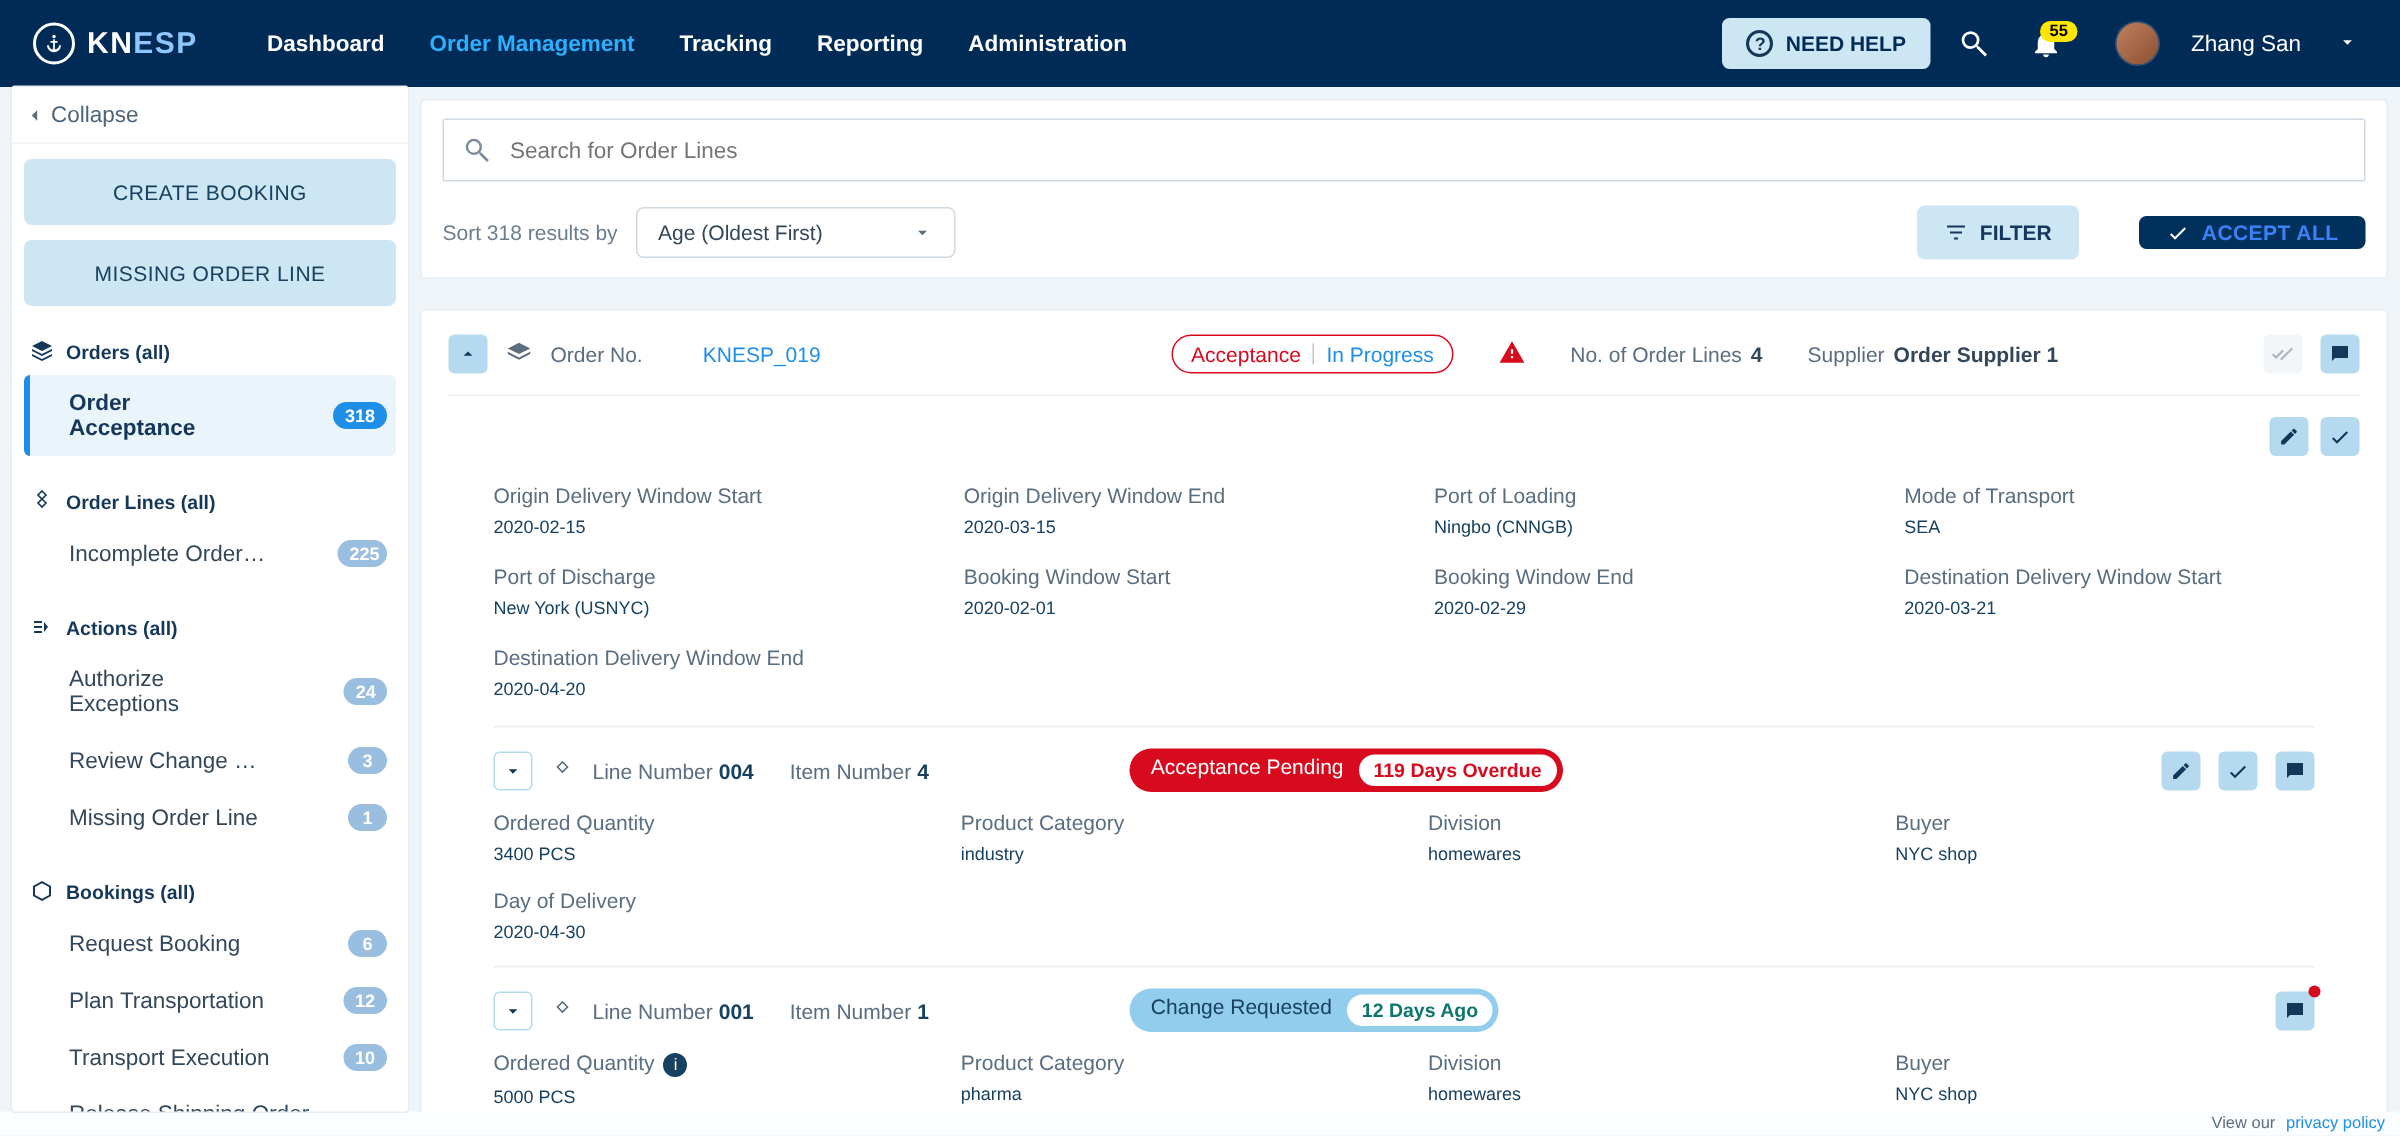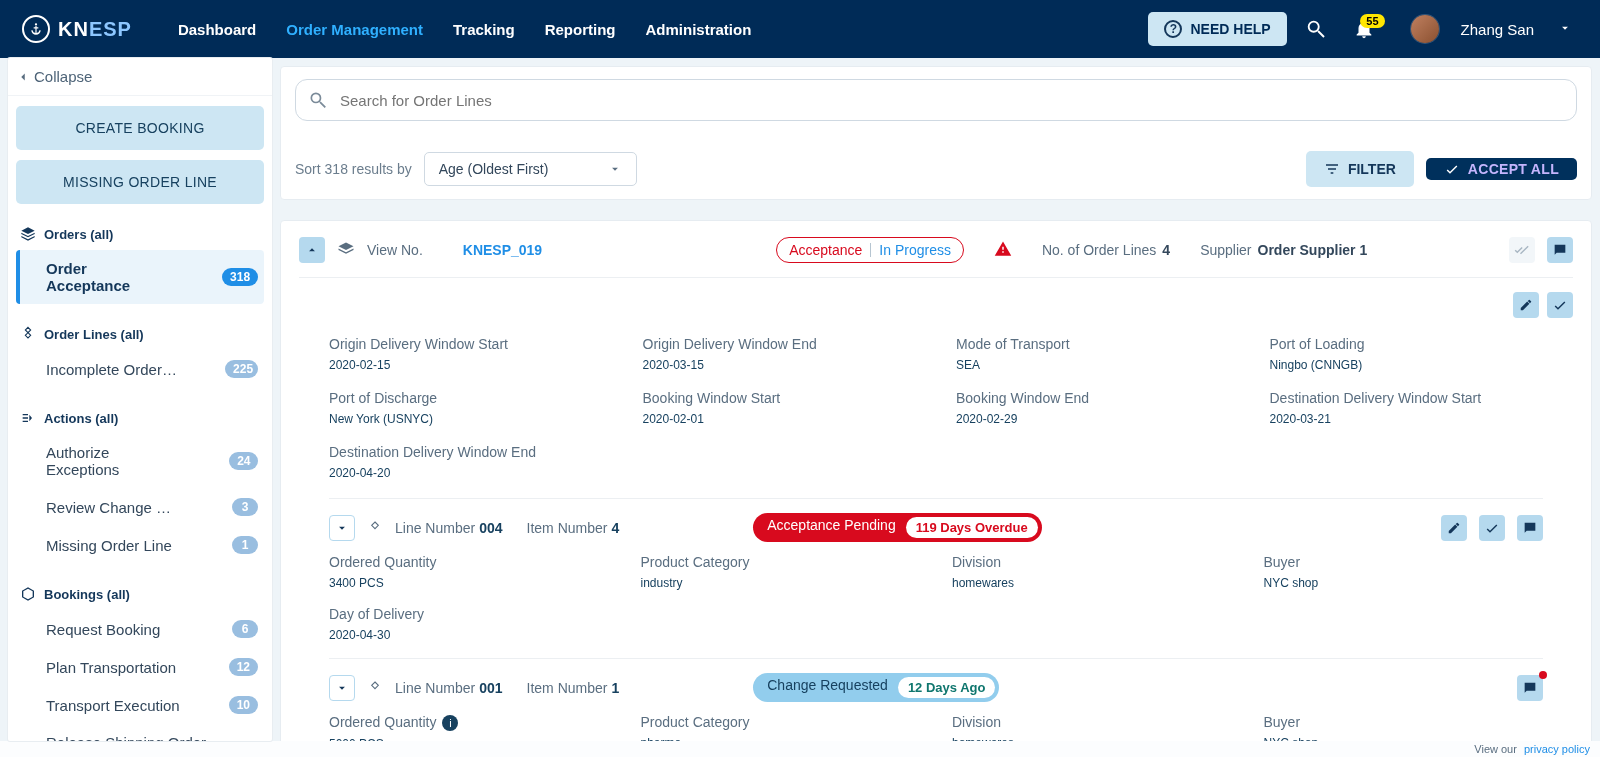--- a/index.html
+++ b/index.html
@@ -50,36 +50,36 @@
   .side-head{display:flex;align-items:flex-end;gap:8px;color:#14375a;font-weight:600;padding:8px 4px;font-size:13px;cursor:pointer;}
   .side-head svg{width:16px;height:16px;fill:#14375a;}
   .side-item{display:flex;align-items:center;justify-content:space-between;padding:10px 6px 10px 30px;color:#33475b;font-size:15px;cursor:pointer;border-radius:4px;}
   .side-item.active{background:#eaf4fb;color:#14375a;border-left:4px solid #1f8ee6;padding-left:26px;font-weight:600;}
   .side-item.active .chip{background:#1f8ee6;color:#fff;}
   .chip{background:var(--badge);color:#fff;font-size:12px;font-weight:700;padding:2px 8px;border-radius:10px;min-width:26px;text-align:center;margin-left:48px;}
   .side-item .truncate{white-space:nowrap;overflow:hidden;text-overflow:ellipsis;max-width:135px;}
 
   .main{flex:1;margin:8px 8px 0 8px;overflow:auto;position:relative;}
   .card{background:#fff;border:1px solid #e6ecf1;border-radius:4px;padding:12px 14px;}
-  .search-row{display:flex;align-items:center;gap:10px;border:1px solid #cfd9e2;border-radius:12px;padding:10px 12px;color:#7b8b99;margin-bottom:30px;}
+  .search-row{display:flex;align-items:center;gap:10px;border:1px solid #cfd9e2;border-radius:2px;padding:10px 12px;color:#7b8b99;margin-bottom:16px;}
   .search-row svg{width:20px;height:20px;fill:#7b8b99;}
   .search-row input{border:none;outline:none;flex:1;font-size:15px;color:#33475b;}
   .sort-row{display:flex;align-items:center;gap:12px;}
   .sort-row .txt{color:#6b7d8d;}
   .select-like{border:1px solid #cfd9e2;border-radius:5px;padding:8px 14px;display:flex;align-items:center;gap:60px;color:#33475b;cursor:pointer;background:#fff;}
   .sort-row .spacer2{flex:1;}
   .btn-filter{background:var(--lightblue);color:#14375a;padding:10px 18px;border-radius:5px;display:flex;align-items:flex-end;gap:8px;font-weight:600;cursor:pointer;}
-  .btn-accept{background:var(--navy2);color:#c4b5fd;padding:3px 18px;border-radius:5px;display:flex;align-items:center;gap:8px;font-weight:700;cursor:pointer;letter-spacing:.3px;}
+  .btn-accept{background:var(--navy2);color:#3b82f6;padding:3px 18px;border-radius:5px;display:flex;align-items:center;gap:8px;font-weight:700;cursor:pointer;letter-spacing:.3px;margin-left:28px;}
 
   .order-card{background:#fff;border:1px solid #e6ecf1;border-radius:4px;padding:12px 18px;margin-top:20px;}
   .order-head{display:flex;align-items:center;gap:12px;padding:4px 0 14px 0;}
   .sqbtn{width:26px;height:26px;border-radius:4px;display:flex;align-items:center;justify-content:center;background:var(--lightblue2);color:#14375a;cursor:pointer;}
   .sqbtn.outline{background:#fff;border:1px solid var(--lightblue2);}
   .order-head .label{color:#5a6e80;}
-  .order-head .link{color:var(--link);font-weight:700;padding-left:28px;}
+  .order-head .link{color:var(--link);font-weight:400;padding-left:28px;}
   .status-chip{border:1.5px solid var(--red);border-radius:20px;padding:4px 12px;color:var(--red);display:flex;gap:8px;align-items:center;font-size:14px;}
   .status-chip .divider{width:1px;height:14px;background:#b6c5d1;}
   .status-chip .ip{color:var(--link);}
   .order-head .warn{color:var(--red);}
   .order-head .kv{color:#5a6e80;}
   .order-head .kv b{color:#33475b;font-weight:600;margin-left:6px;}
   .order-head .gap{flex:1;}
   .iconbtn{width:26px;height:26px;border-radius:4px;background:var(--lightblue2);display:flex;align-items:center;justify-content:center;cursor:pointer;}
   .iconbtn.muted{background:#f2f6f9;color:#a9b7c3;}
 
@@ -279,21 +279,21 @@
     <div class="order-card">
       <div class="order-head">
         <div class="sqbtn">
           <svg class="chev" viewBox="0 0 24 24">
               <path fill="#14375a" d="M7 14l5-5 5 5z"></path>
             </svg>
         </div>
         <svg width="18" height="18" viewBox="0 0 24 24">
             <path fill="#5a6e80" d="M12 2L2 7l10 5 10-5-10-5zm0 13L2 10v2l10 5 10-5v-2l-10 5z"></path>
           </svg>
-        <span class="label">View No.</span>
+        <span class="label">Order No.</span>
         <span class="link">KNESP_019</span>
         <div style="width:210px"></div>
         <div class="status-chip">
           <span>Acceptance</span>
           <span class="divider"></span>
           <span class="ip">In Progress</span>
         </div>
         <span class="warn" style="margin-left:18px;">
           <svg width="18" height="18" viewBox="0 0 24 24">
               <path fill="#d80a1e" d="M12 2L1 21h22L12 2zm1 15h-2v-2h2v2zm0-4h-2V9h2v4z"></path>
@@ -334,26 +334,26 @@
         <div class="grid4" id="order-fields">
             <div class="cell">
               <div class="lab">Origin Delivery Window Start</div>
               <div class="val">2020-02-15</div>
             </div>
             <div class="cell">
               <div class="lab">Origin Delivery Window End</div>
               <div class="val">2020-03-15</div>
             </div>
             <div class="cell">
+              <div class="lab">Port of Loading</div>
+              <div class="val">Ningbo (CNNGB)</div>
+            </div>
+            <div class="cell">
               <div class="lab">Mode of Transport</div>
               <div class="val">SEA</div>
-            </div>
-            <div class="cell">
-              <div class="lab">Port of Loading</div>
-              <div class="val">Ningbo (CNNGB)</div>
             </div>
             <div class="cell">
               <div class="lab">Port of Discharge</div>
               <div class="val">New York (USNYC)</div>
             </div>
             <div class="cell">
               <div class="lab">Booking Window Start</div>
               <div class="val">2020-02-01</div>
             </div>
             <div class="cell">

